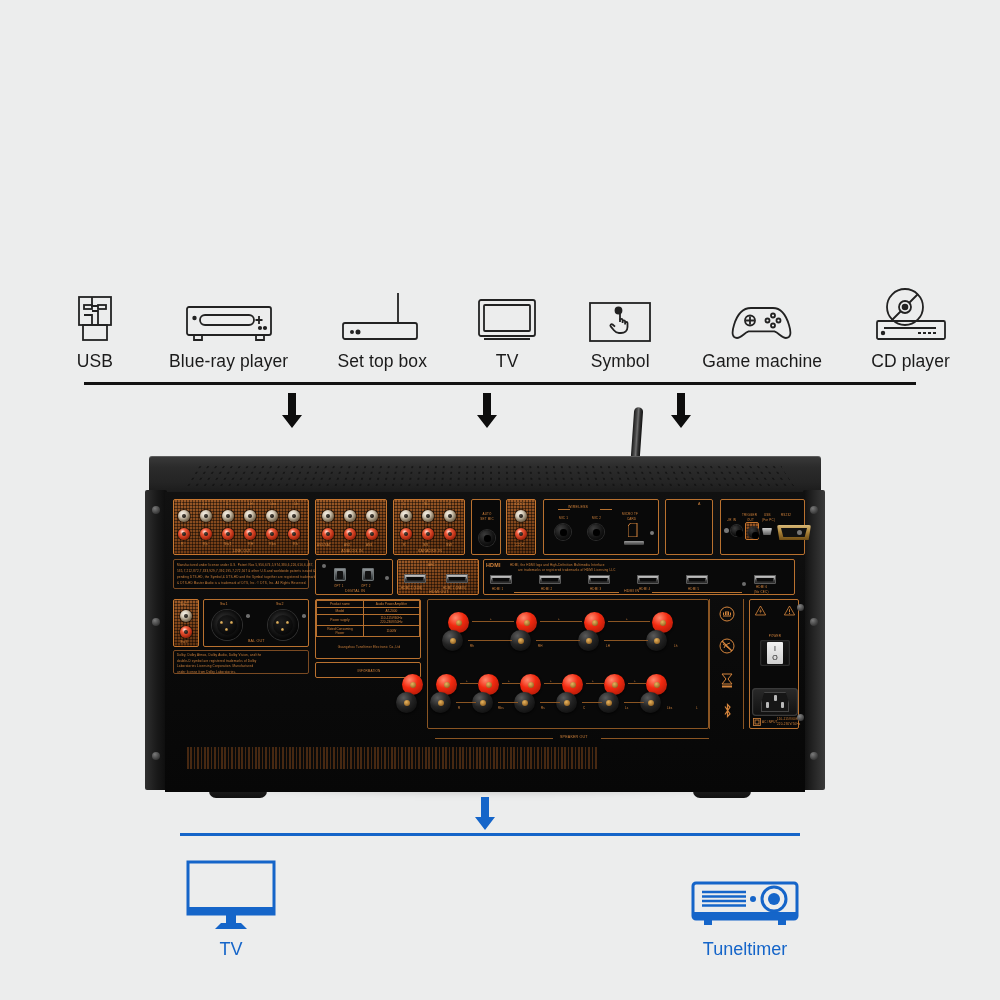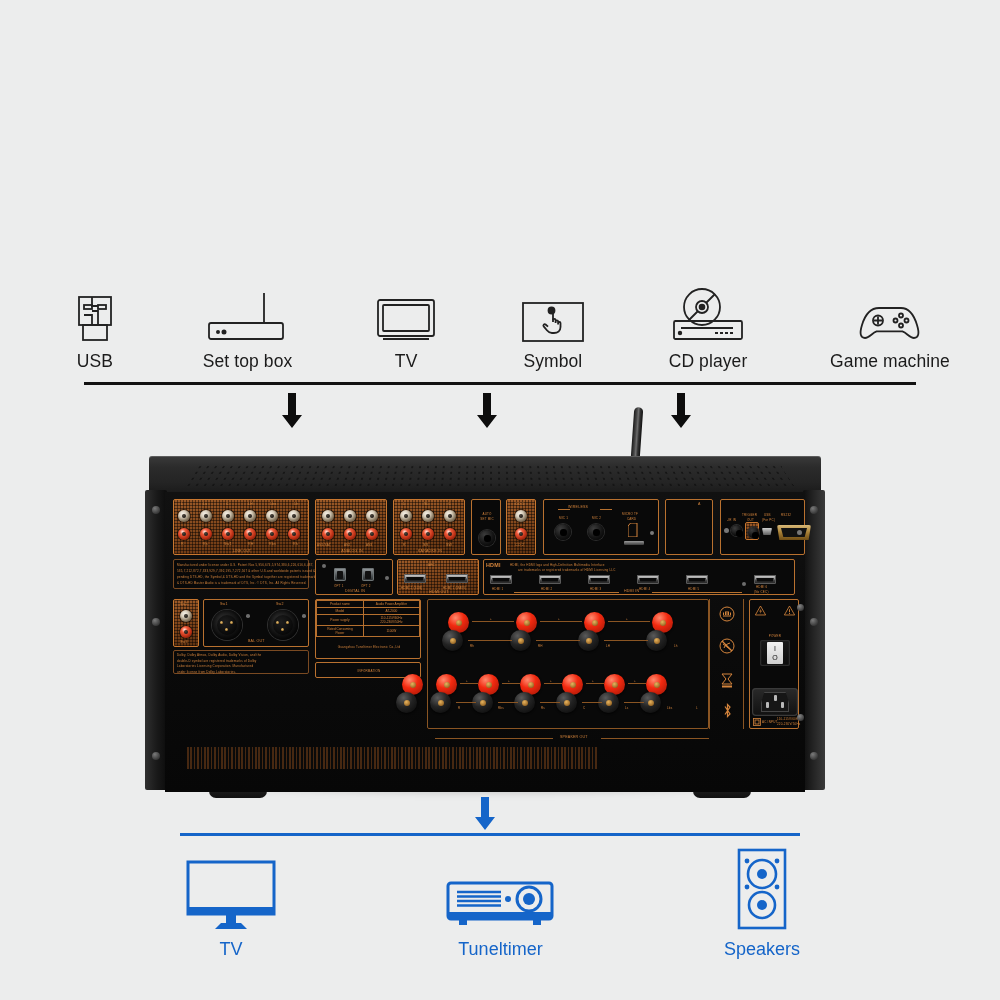--- a/index.html
+++ b/index.html
@@ -225,20 +225,36 @@
               <rect x="28" y="12" width="8" height="4"></rect>
           <path d="M22 4v9h6M22 18h6v14"></path>
               <path d="M14 22h8v10"></path>
         </g>
           </svg>
       </div>
       <div class="src-label">USB</div>
     </div>
 
 
+    <div class="src-item">
+      <div class="src-glyph">
+        <svg width="90" height="44" viewBox="0 0 90 44">
+            <g fill="none" stroke="#222" stroke-width="1.8">
+          <rect x="3" y="6" width="84" height="28" rx="2"></rect>
+          <rect x="16" y="14" width="54" height="10" rx="5"></rect>
+          <circle cx="10.5" cy="17" r="1.3" fill="#222"></circle>
+          <circle cx="76" cy="27" r="1.2" fill="#222"></circle>
+              <circle cx="81" cy="27" r="1.2" fill="#222"></circle>
+          <path d="M75 15v8M71.5 19h7"></path>
+          <path d="M10 34v5h8v-5M72 34v5h8v-5"></path>
+        </g>
+          </svg>
+      </div>
+      <div class="src-label">Blue-ray player</div>
+    </div>
 
     <div class="src-item">
       <div class="src-glyph">
         <svg width="84" height="56" viewBox="0 0 84 56">
             <g fill="none" stroke="#222" stroke-width="1.8">
           <rect x="3" y="34" width="74" height="16" rx="2"></rect>
           <path d="M58 34V4"></path>
           <circle cx="18" cy="43" r="1.6" fill="#222"></circle>
           <circle cx="12" cy="43" r="1.1" fill="#222"></circle>
         </g>
@@ -265,55 +281,55 @@
         <svg width="66" height="46" viewBox="0 0 66 46">
             <g fill="none" stroke="#222" stroke-width="1.8">
           <rect x="3" y="4" width="60" height="38"></rect>
           <path d="M30 14c0-2.2 3-2.2 3 0v9"></path>
           <path d="M33 21c0-1.6 2.6-1.6 2.6 0v3M35.6 22.5c0-1.6 2.5-1.6 2.5 0v3M38.1 24c0-1.5 2.4-1.5 2.4 0v4c0 4-3 6-6.5 6h-2c-3 0-4-1.4-5.3-3l-3-3.6c-1-1.3.6-3 1.9-1.9l2.4 2.2"></path>
           <circle cx="31.5" cy="11.5" r="3" fill="#222"></circle>
         </g>
           </svg>
       </div>
       <div class="src-label">Symbol</div>
+    </div>
+
+    <div class="src-item">
+      <div class="src-glyph">
+        <svg width="66" height="46" viewBox="0 0 66 46">
+            <g fill="none" stroke="#222" stroke-width="1.8">
+          <path d="M22 9h22c8 0 13 7 16 17 2.6 8.4 1.6 13-3 13-4.4 0-7-5-11.6-6.6H19.6C15 34 12.4 39 8 39c-4.6 0-5.6-4.6-3-13C8 16 13 9 22 9z"></path>
+          <circle cx="21" cy="21.5" r="5"></circle>
+              <path d="M21 17.5v8M17 21.5h8"></path>
+          <circle cx="44" cy="16.5" r="2"></circle>
+              <circle cx="49.5" cy="21.5" r="2"></circle>
+          <circle cx="44" cy="26.5" r="2"></circle>
+              <circle cx="38.5" cy="21.5" r="2"></circle>
+        </g>
+          </svg>
+      </div>
+      <div class="src-label">Game machine</div>
     </div>
 
     <div class="src-item">
       <div class="src-glyph">
         <svg width="74" height="58" viewBox="0 0 74 58">
             <g fill="none" stroke="#222" stroke-width="1.8">
           <circle cx="31" cy="20" r="18"></circle>
               <circle cx="31" cy="20" r="6"></circle>
               <circle cx="31" cy="20" r="2.4" fill="#222"></circle>
           <path d="M44 7 35 16M18 33l9-9"></path>
           <rect x="3" y="34" width="68" height="18" rx="1.5"></rect>
           <path d="M10 41h52"></path>
           <circle cx="9" cy="46" r="1.3" fill="#222"></circle>
           <path d="M44 46h3M49 46h3M54 46h3M59 46h3"></path>
         </g>
           </svg>
       </div>
       <div class="src-label">CD player</div>
-    </div>
-
-    <div class="src-item">
-      <div class="src-glyph">
-        <svg width="66" height="46" viewBox="0 0 66 46">
-            <g fill="none" stroke="#222" stroke-width="1.8">
-          <path d="M22 9h22c8 0 13 7 16 17 2.6 8.4 1.6 13-3 13-4.4 0-7-5-11.6-6.6H19.6C15 34 12.4 39 8 39c-4.6 0-5.6-4.6-3-13C8 16 13 9 22 9z"></path>
-          <circle cx="21" cy="21.5" r="5"></circle>
-              <path d="M21 17.5v8M17 21.5h8"></path>
-          <circle cx="44" cy="16.5" r="2"></circle>
-              <circle cx="49.5" cy="21.5" r="2"></circle>
-          <circle cx="44" cy="26.5" r="2"></circle>
-              <circle cx="38.5" cy="21.5" r="2"></circle>
-        </g>
-          </svg>
-      </div>
-      <div class="src-label">Game machine</div>
     </div>
 
   </div>
   <div id="src-rule"></div>
 
   <div class="arrow-down" style="left:279px; top:393px;">
     <svg width="26" height="36" viewBox="0 0 26 36">
         <path d="M9 0h8v22h6l-10 13L3 22h6z" fill="#0d0d0d"></path>
       </svg>
   </div>
@@ -753,32 +769,16 @@
           <circle cx="63" cy="30" r="3" fill="#1565c9"></circle>
           <circle cx="84" cy="30" r="12" fill="none" stroke="#1565c9" stroke-width="3"></circle>
           <circle cx="84" cy="30" r="6" fill="#1565c9"></circle>
           <rect x="14" y="50" width="8" height="6" fill="#1565c9"></rect>
           <rect x="88" y="50" width="8" height="6" fill="#1565c9"></rect>
         </svg>
       </div>
       <div class="out-label">Tuneltimer</div>
     </div>
 
-    <div class="out-item">
-      <div class="out-glyph">
-        <svg width="52" height="84" viewBox="0 0 52 84">
-          <rect x="3" y="3" width="46" height="78" fill="none" stroke="#1565c9" stroke-width="2.6"></rect>
-          <circle cx="26" cy="27" r="14" fill="none" stroke="#1565c9" stroke-width="2.6"></circle>
-          <circle cx="26" cy="27" r="5" fill="#1565c9"></circle>
-          <circle cx="26" cy="58" r="13" fill="none" stroke="#1565c9" stroke-width="2.6"></circle>
-          <circle cx="26" cy="58" r="5" fill="#1565c9"></circle>
-          <circle cx="11" cy="14" r="2.4" fill="#1565c9"></circle>
-          <circle cx="41" cy="14" r="2.4" fill="#1565c9"></circle>
-          <circle cx="11" cy="40" r="2.4" fill="#1565c9"></circle>
-          <circle cx="41" cy="40" r="2.4" fill="#1565c9"></circle>
-        </svg>
-      </div>
-      <div class="out-label">Speakers</div>
-    </div>
 
   </div>
 
 </div>
 
 </body></html>

